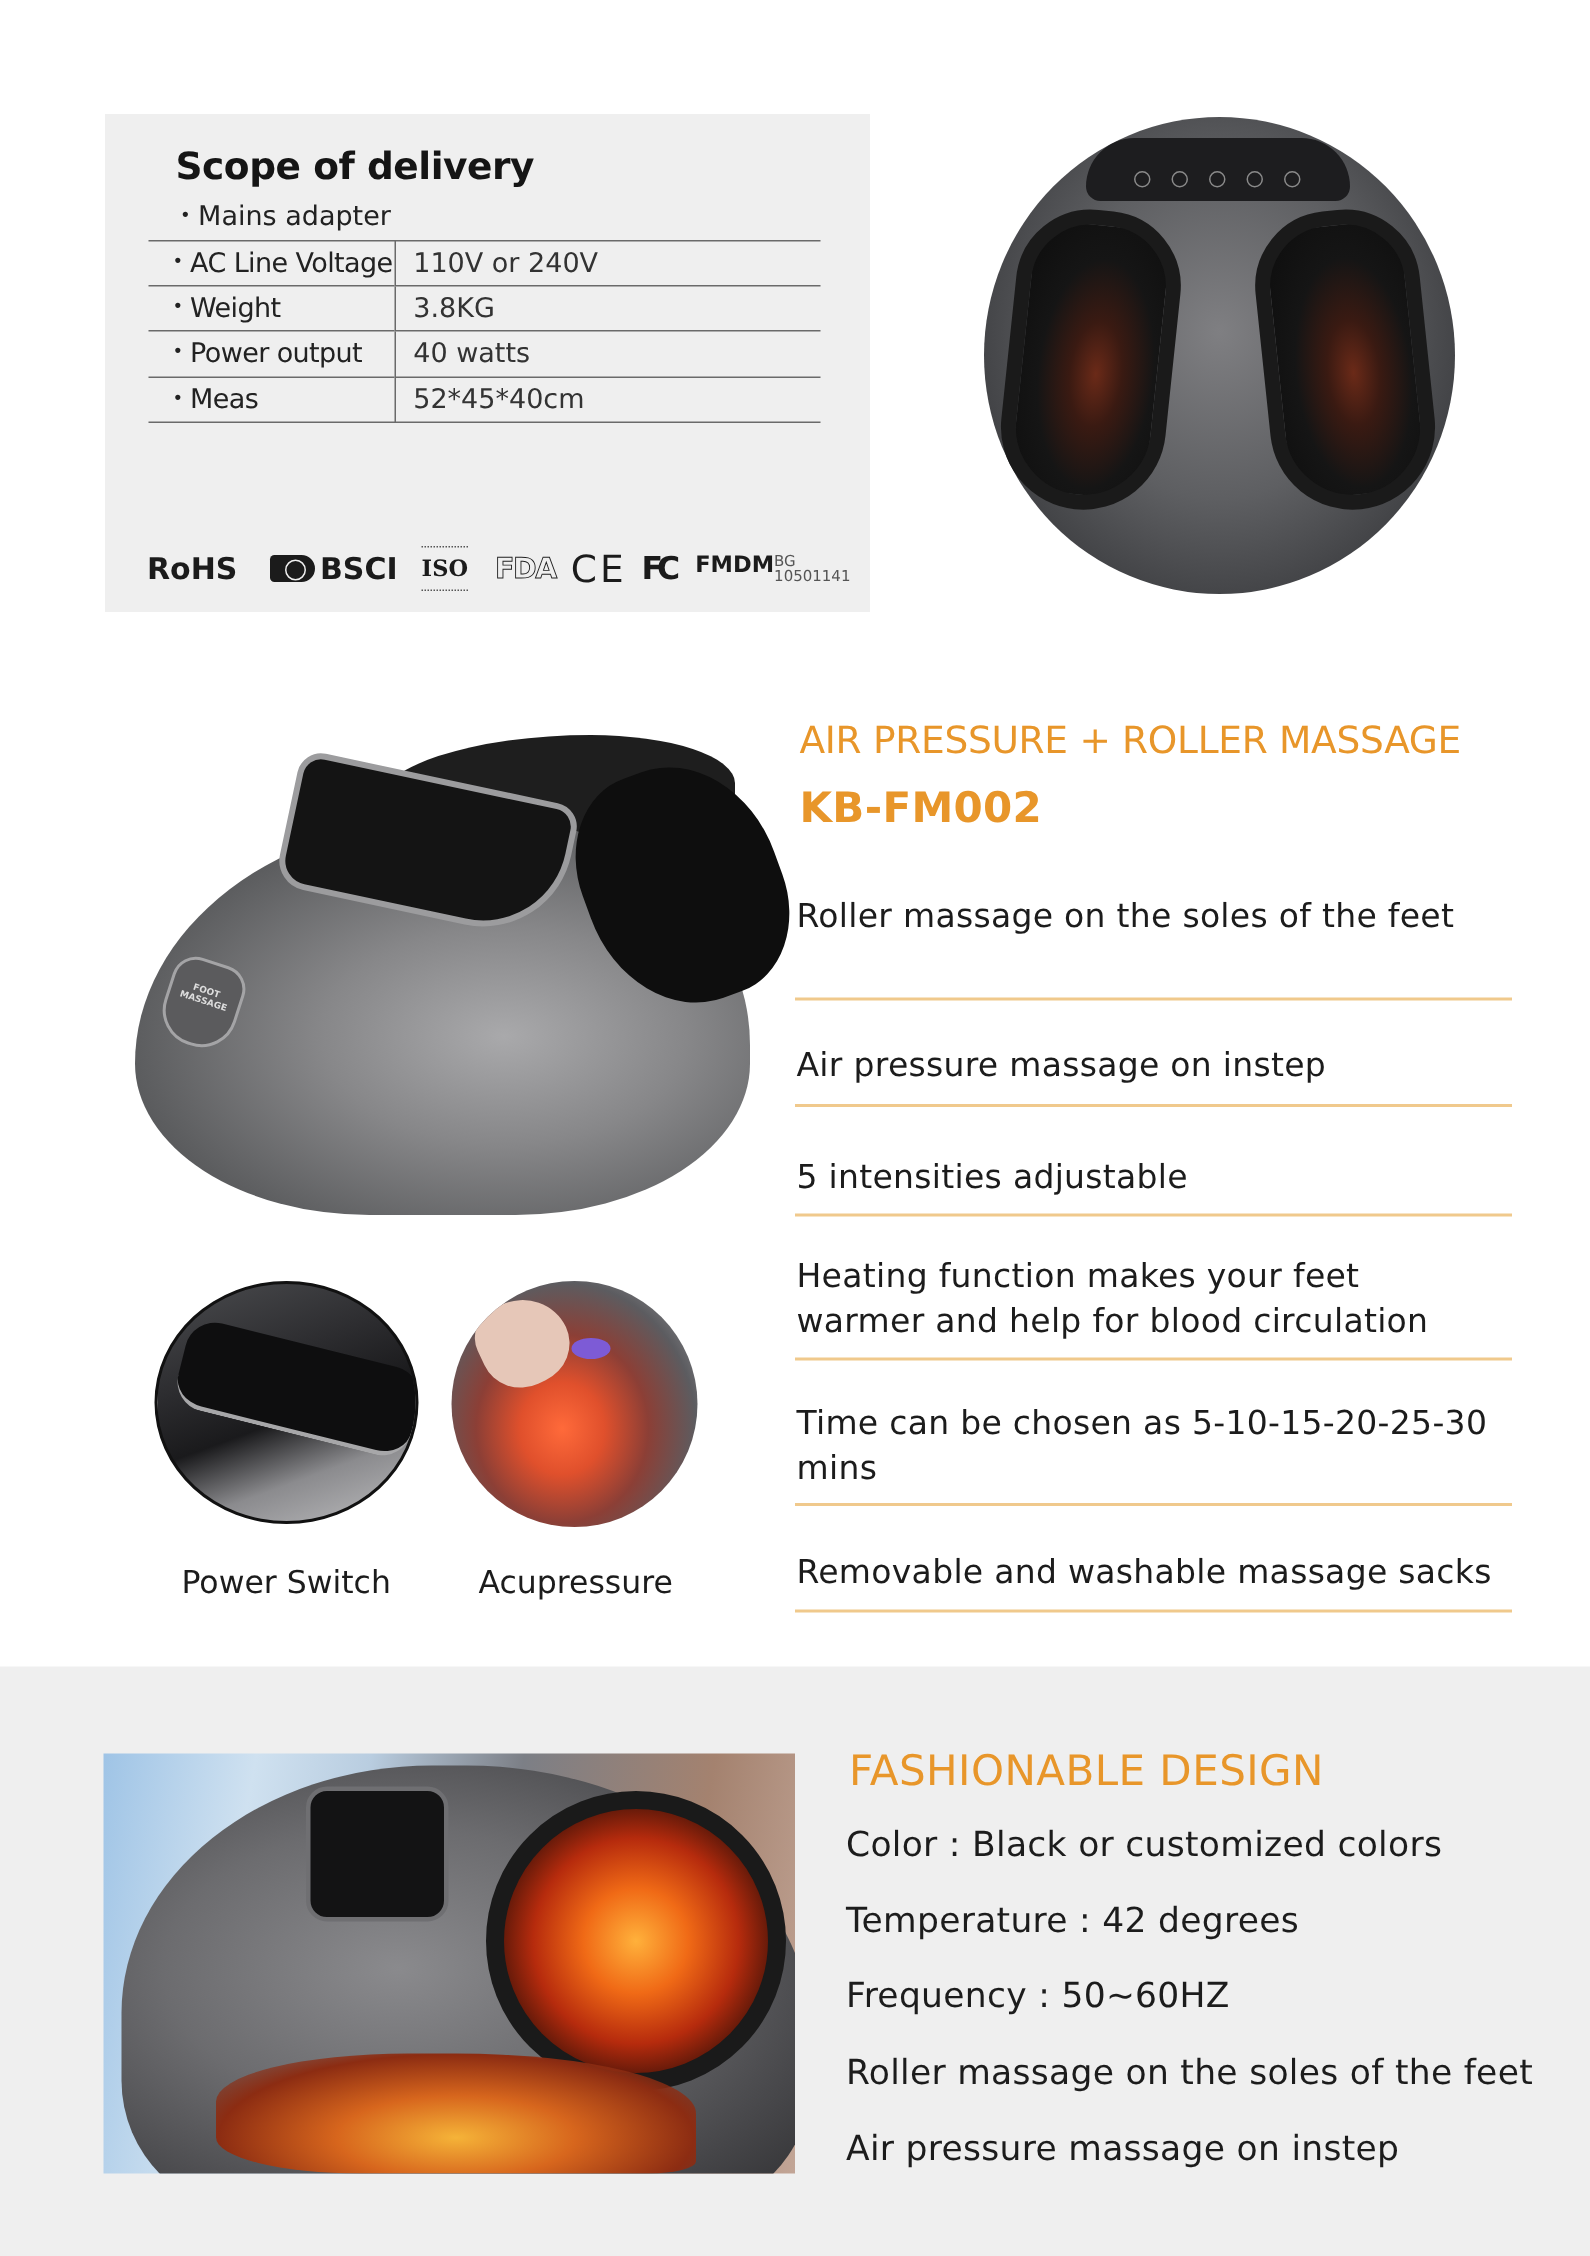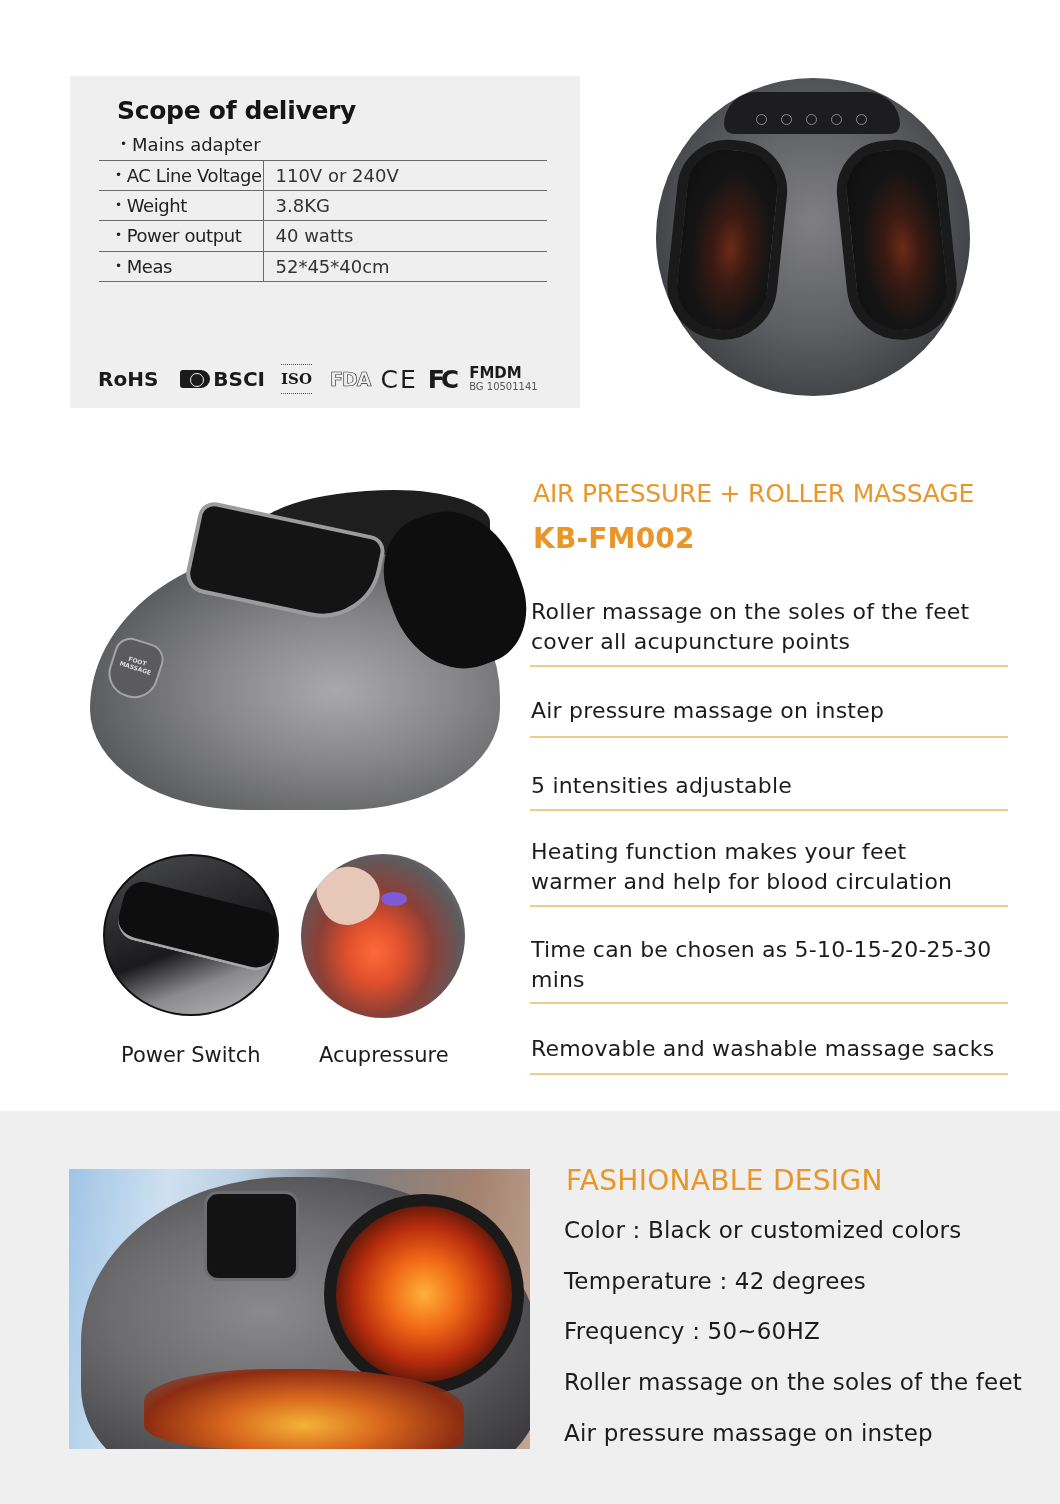--- a/index.html
+++ b/index.html
@@ -38,22 +38,22 @@
     display: flex; align-items: center; gap: 0;
   }
   .cert { display: flex; align-items: center; color: #1b1b1b; }
   .cert-rohs { font-size: 20px; font-weight: bold; margin-right: 22px; }
   .cert-bsci { font-size: 20px; margin-right: 16px; font-weight: bold; }
   .cert-bsci .hand { width: 30px; height: 18px; background: #1b1b1b; border-radius: 3px 9px 9px 3px; margin-right: 3px; position: relative; }
   .cert-bsci .hand::after { content: ""; position: absolute; left: 10px; top: 3px; width: 12px; height: 12px; border-radius: 50%; border: 1.5px solid #efefef; }
   .cert-iso { font-size: 15px; font-weight: bold; font-family: "DejaVu Serif", serif; margin-right: 18px; padding: 5px 0; border-top: 1.5px dotted #555; border-bottom: 1.5px dotted #555; }
   .cert-fda { font-size: 19px; font-weight: bold; margin-right: 10px; -webkit-text-stroke: 0.6px #1b1b1b; color: #efefef; letter-spacing: -1px; }
   .cert-ce { font-size: 25px; margin-right: 10px; font-family: "DejaVu Sans", sans-serif; letter-spacing: 2px; }
-  .cert-fc { font-size: 25px; font-weight: bold; margin-right: 14px; letter-spacing: -4px; }
-  .cert-fmdm { flex-direction: column; align-items: flex-start; line-height: 1; }
+  .cert-fc { font-size: 21px; font-weight: bold; margin-right: 14px; letter-spacing: -4px; }
+  .cert-fmdm { flex-direction: row; align-items: flex-start; line-height: 1; }
   .cert-fmdm .big { font-size: 15px; font-weight: bold; }
   .cert-fmdm .small { font-size: 10px; color: #555; margin-top: 1px; }
 
   
   .prod-top {
     position: absolute; left: 652px; top: 72px; width: 320px; height: 330px;
   }
   .prod-top .shell {
     position: absolute; left: 4px; top: 6px; width: 314px; height: 318px; border-radius: 50%;
     background: radial-gradient(ellipse at 50% 45%, #7f7f82 0%, #5e5f62 45%, #3b3c3f 80%, #2a2b2d 100%);
@@ -251,21 +251,20 @@
   <div class="light"></div>
 </div>
 <div class="caption cap-power">Power Switch</div>
 <div class="caption cap-acu">Acupressure</div>
 
 <div class="feat-head1">AIR PRESSURE + ROLLER MASSAGE</div>
 <div class="feat-head2">KB-FM002</div>
 
 <div class="feat" style="top:597px">
   <div>Roller massage on the soles of the feet</div>
-  <div>cover all acupuncture points</div>
 </div>
 <div class="feat-rule" style="top:665px"></div>
 
 <div class="feat" style="top:696px">
   <div>Air pressure massage on instep</div>
 </div>
 <div class="feat-rule" style="top:736px"></div>
 
 <div class="feat" style="top:771px">
   <div>5 intensities adjustable</div>

